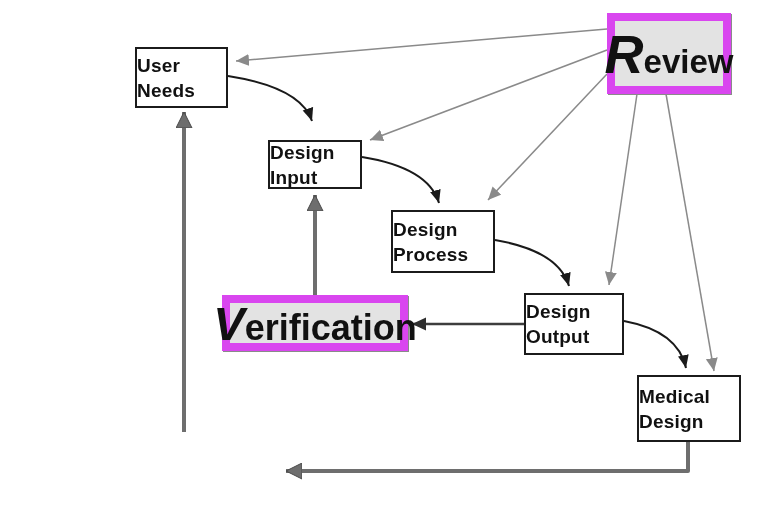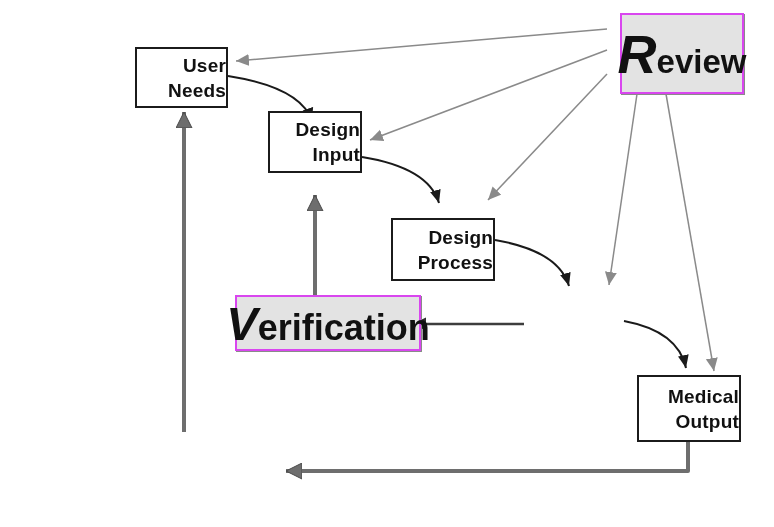--- a/index.html
+++ b/index.html
@@ -4,38 +4,38 @@
 <style>
   html,body{margin:0;padding:0;background:#ffffff;}
   .stage{
     position:relative;width:774px;height:527px;background:#ffffff;
     font-family:"Liberation Sans",sans-serif;overflow:hidden;
   }
   svg.arrows{position:absolute;left:0;top:0;width:774px;height:527px;}
   .node{
     position:absolute;box-sizing:border-box;
     display:flex;align-items:center;justify-content:center;
-    text-align:right;color:#111;font-weight:700;
+    text-align:left;color:#111;font-weight:700;
   }
   .node.white{background:#ffffff;border:2px solid #1b1b1b;}
-  .node.gray{background:#e3e3e3;border:2px solid #d946ef;box-shadow:1px 1px 0 #8a8a8a;margin-left:13px;}
+  .node.gray{background:#e3e3e3;border:8px solid #d946ef;box-shadow:1px 1px 0 #8a8a8a;}
   .lbl{font-size:19px;line-height:25px;font-weight:700;letter-spacing:0.2px;}
   .big{font-style:italic;font-weight:700;line-height:1;}
   .rest{font-weight:700;line-height:1;}
   
   .node.review .big{font-size:54px;}
   .node.review .rest{font-size:33px;}
   .node.verification .big{font-size:47px;}
   .node.verification .rest{font-size:36px;}
   .node.validation .big{font-size:53px;}
   .node.validation .rest{font-size:33px;}
   
   .n-user-needs    {left:135px;top:47px;width:93px;height:61px;}
-  .n-design-input  {left:268px;top:111px;width:94px;height:62px;}
-  .n-design-process{left:391px;top:210px;width:104px;height:63px;margin-top:8px;}
+  .n-design-input  {left:268px;top:140px;width:94px;height:49px;}
+  .n-design-process{left:391px;top:210px;width:104px;height:63px;}
   .n-design-output {left:524px;top:293px;width:100px;height:62px;}
   .n-medical-device{left:637px;top:375px;width:104px;height:67px;}
   .n-review        {left:607px;top:13px;width:124px;height:81px;}
   .n-verification  {left:222px;top:295px;width:186px;height:56px;}
   .n-validation    {left:22px;top:432px;width:258px;height:80px;}
   
   .flow       {stroke:#1a1a1a;stroke-width:2;fill:none;}
   .review-line{stroke:#8a8a8a;stroke-width:1.5;fill:none;}
   .thick      {stroke:#6e6e6e;stroke-width:4;fill:none;stroke-linejoin:round;}
   .check      {stroke:#3d3d3d;stroke-width:2.4;fill:none;}
@@ -80,22 +80,25 @@
 
   <div class="node white n-user-needs">
     <span class="lbl">User Needs</span>
   </div>
   <div class="node white n-design-input">
     <span class="lbl">Design Input</span>
   </div>
   <div class="node white n-design-process">
     <span class="lbl">Design Process</span>
   </div>
+  <div class="node white n-design-output">
+    <span class="lbl">Design Output</span>
+  </div>
   <div class="node white n-medical-device">
-    <span class="lbl">Medical Output</span>
+    <span class="lbl">Medical Design</span>
   </div>
 
   <div class="node gray review n-review">
     <span><span class="big">R</span><span class="rest">eview</span></span>
   </div>
   <div class="node gray verification n-verification">
     <span><span class="big">V</span><span class="rest">erification</span></span>
   </div>
 
 </div>

